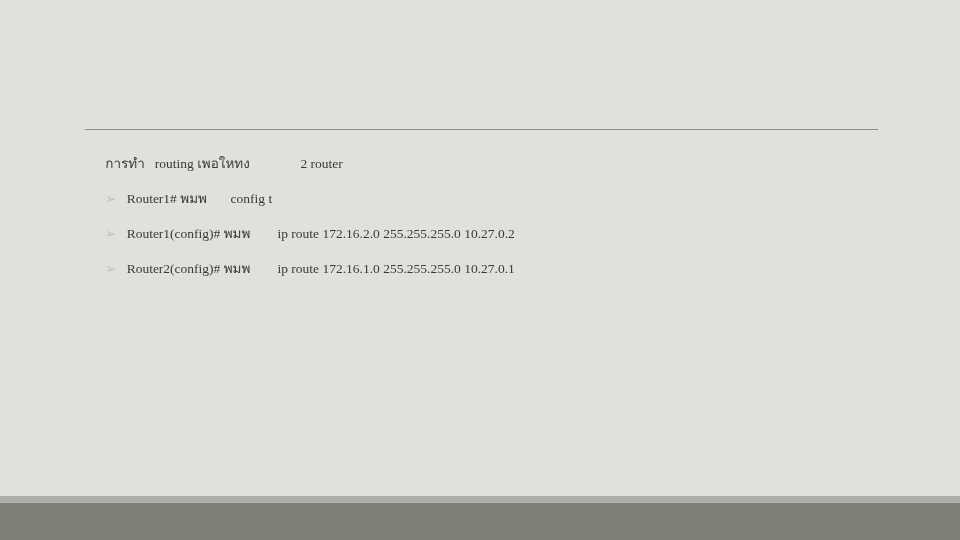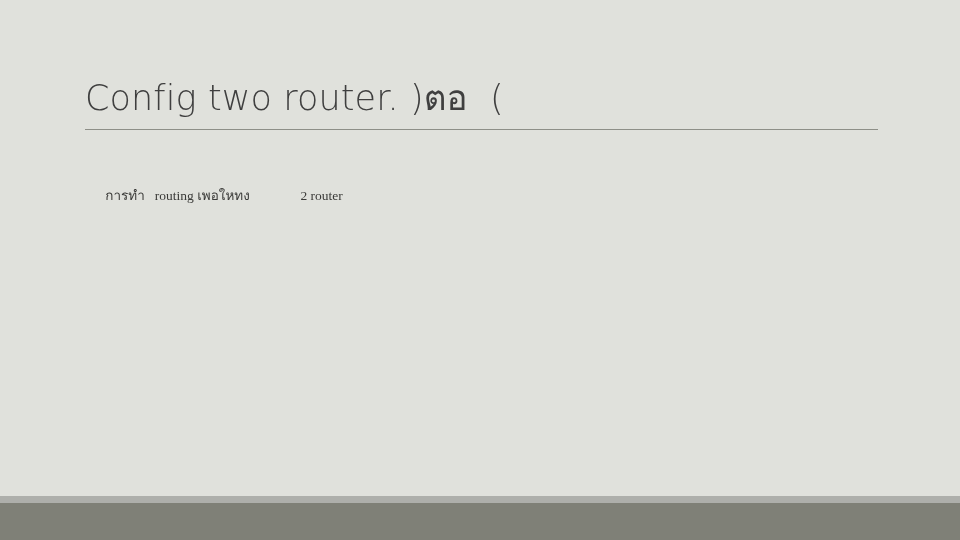--- a/index.html
+++ b/index.html
@@ -44,21 +44,21 @@
     top: 129px;
     width: 793px;
     height: 1px;
     background: #8e8f88;
   }
 
   
   #body-block {
     position: absolute;
     left: 85px;
-    top: 163px;
+    top: 131px;
     width: 800px;
   }
 
   .line {
     position: relative;
     height: 35px;
     line-height: 22px;
     color: #3a3a38;
     font-size: 13.5px;
     white-space: pre;
@@ -104,35 +104,41 @@
     width: 960px;
     height: 37px;
     background: #7f8077;
   }
 </style>
 </head>
 <body>
 
 <div id="slide">
 
-  <div id="title-block">
-    <div id="slide-title">Config two router. )ตอ  (</div>
-  </div>
   <div id="title-rule"></div>
 
   <div id="body-block">
 
     <div class="line plain">
       <span class="txt">การทำ   routing เพอใหทง               2 router</span>
     </div>
 
 
+    <div class="line bulleted">
+      <span class="bullet">➢</span><span class="txt"> Router1# พมพ       config t</span>
+    </div>
+
+    <div class="line bulleted">
+      <span class="bullet">➢</span><span class="txt"> Router1(config)# พมพ        ip route 172.16.2.0 255.255.255.0 10.27.0.2</span>
+    </div>
 
 
 
-
+    <div class="line bulleted">
+      <span class="bullet">➢</span><span class="txt"> Router2(config)# พมพ        ip route 172.16.1.0 255.255.255.0 10.27.0.1</span>
+    </div>
 
   </div>
 
   <div id="footer-strip"></div>
   <div id="footer-bar"></div>
 
 </div>
 
 </body></html>

